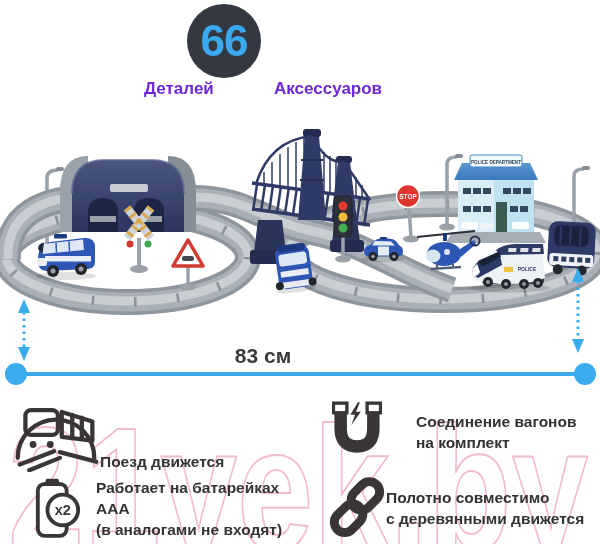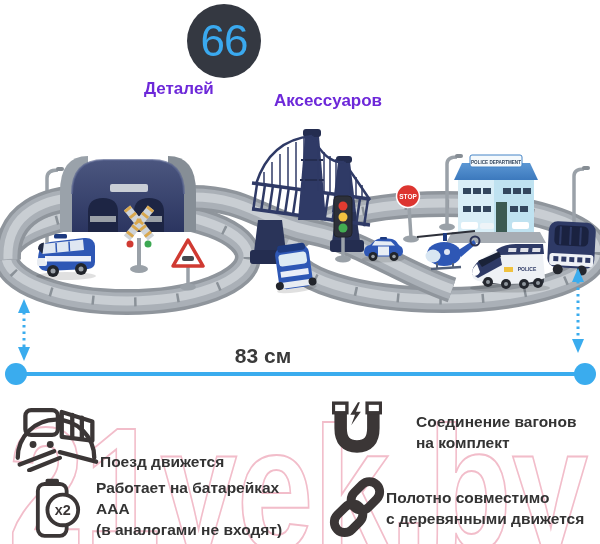--- a/index.html
+++ b/index.html
@@ -1,21 +1,21 @@
 <!DOCTYPE html>
 <html><head>
 <meta charset="utf-8">
 <style>
   html,body{margin:0;padding:0;background:#fff;}
   .page{position:relative;width:600px;height:544px;background:#fff;overflow:hidden;
         font-family:"Liberation Sans",sans-serif;}
   
   .badge-circle{position:absolute;width:74px;height:74px;border-radius:50%;
         background:#343841;color:#3aa9ef;display:flex;align-items:center;justify-content:center;
-        font-size:44px;font-weight:400;letter-spacing:-1px;}
+        font-size:44px;font-weight:700;letter-spacing:-1px;}
   .badge-label{position:absolute;top:79px;width:160px;
         font-weight:700;font-size:17px;color:#6d28d9;}
   
   .scene{position:absolute;left:0;top:100px;}
   
   .dim{position:absolute;left:0;top:0;pointer-events:none;}
   
   .watermark{position:absolute;left:0;top:398px;width:600px;height:146px;overflow:hidden;z-index:1;}
   
   .features{position:absolute;left:0;top:392px;width:600px;z-index:2;
@@ -30,21 +30,21 @@
 </style>
 </head>
 <body>
 
 <div class="page">
 
   <div class="badge-circle" style="left:187px;top:4px;">
     <span>66</span>
   </div>
   <div class="badge-label" style="left:144px;">Деталей</div>
-  <div class="badge-label" style="left:274px;margin-top:12px;">Аксессуаров</div>
+  <div class="badge-label" style="left:274px;">Аксессуаров</div>
 
   <svg class="scene" width="600" height="245" viewBox="0 0 600 245">
     <defs>
       <linearGradient id="tun" x1="0" y1="0" x2="0" y2="1">
         <stop offset="0" stop-color="#4b567f"></stop>
           <stop offset="1" stop-color="#2b3560"></stop>
       </linearGradient>
       <linearGradient id="roof" x1="0" y1="0" x2="0" y2="1">
         <stop offset="0" stop-color="#5b97d4"></stop>
           <stop offset="1" stop-color="#3c79bd"></stop>

